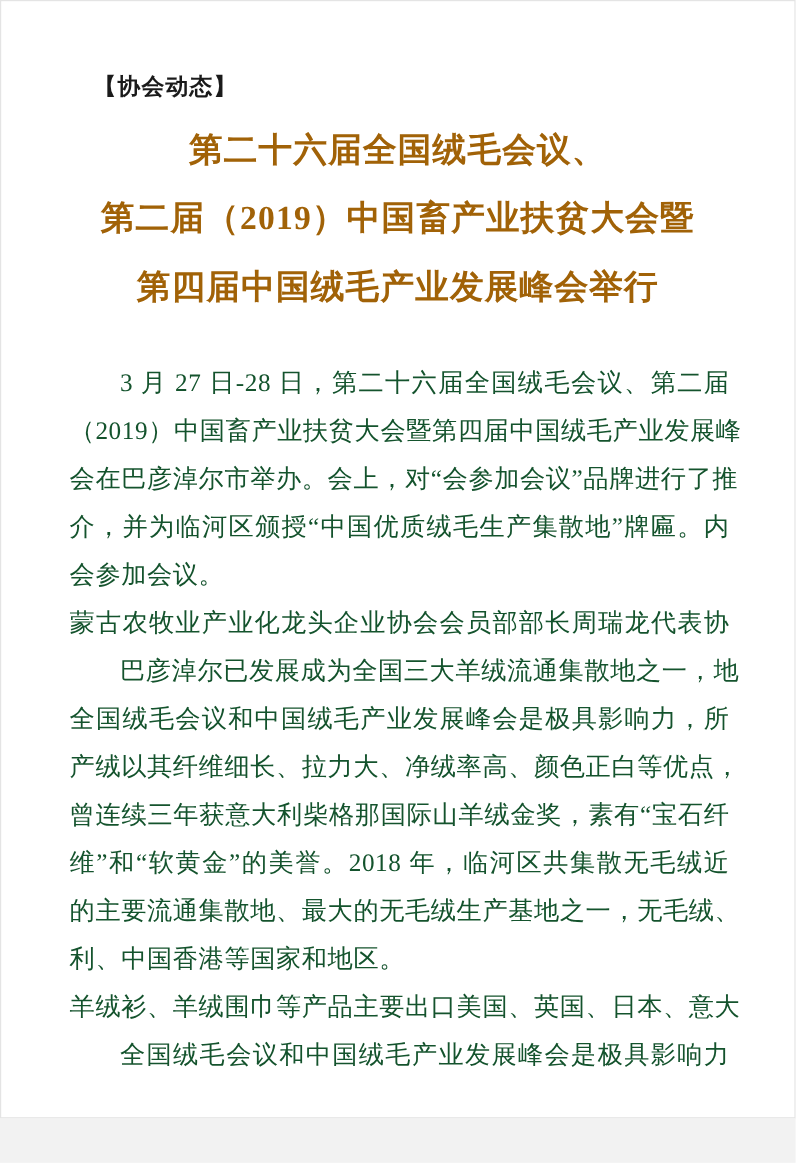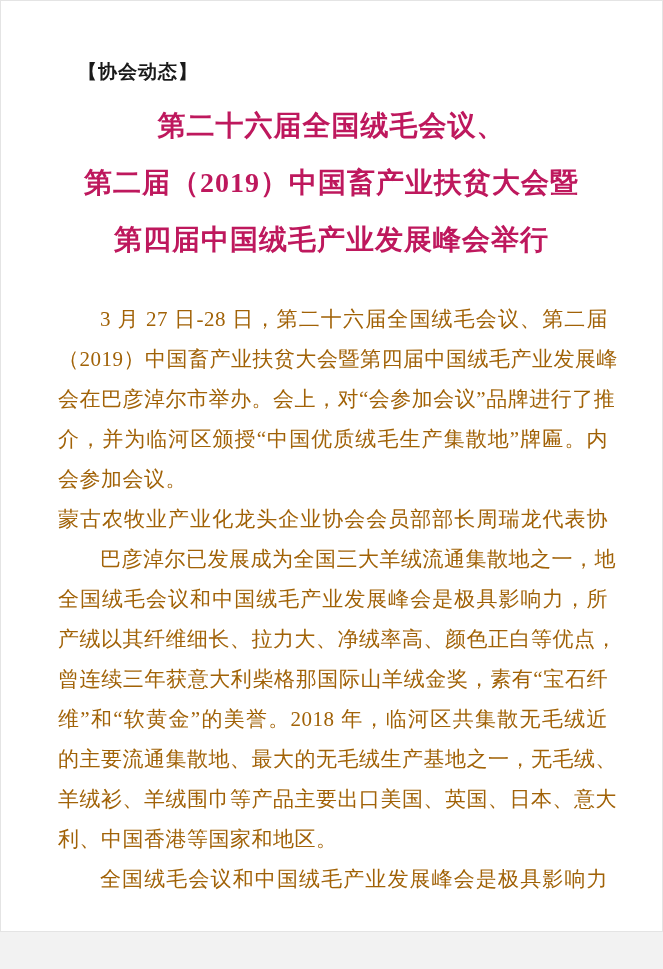--- a/index.html
+++ b/index.html
@@ -37,34 +37,34 @@
     margin: 0;
     text-align: center;
   }
   .title-line {
     height: 57px;
     line-height: 57px;
     font-family: "Liberation Serif", "DejaVu Serif", serif;
     font-size: 28px;
     font-weight: 700;
     letter-spacing: 1px;
-    color: #be185d;
+    color: #a16207;
     white-space: nowrap;
   }
   .doc-body {
     position: absolute;
     top: 298px;
     left: 57px;
     width: 550px;
   }
   .body-line {
     height: 40px;
     line-height: 40px;
     font-size: 21px;
-    color: #a16207;
+    color: #14532d;
     text-align: justify;
     text-align-last: justify;
     white-space: nowrap;
     letter-spacing: 0.5px;
   }
   .body-line.indent { text-indent: 2em; }
   .body-line.para-end {
     text-align-last: left;
     white-space: normal;
   }
@@ -102,22 +102,22 @@
     <div class="body-line">介，并为临河区颁授“中国优质绒毛生产集散地”牌匾。内</div>
     <div class="body-line para-end">会参加会议。</div>
     <div class="body-line">蒙古农牧业产业化龙头企业协会会员部部长周瑞龙代表协</div>
 
     <div class="body-line indent">巴彦淖尔已发展成为全国三大羊绒流通集散地之一，地</div>
     <div class="body-line">全国绒毛会议和中国绒毛产业发展峰会是极具影响力，所</div>
     <div class="body-line">产绒以其纤维细长、拉力大、净绒率高、颜色正白等优点，</div>
     <div class="body-line">曾连续三年获意大利柴格那国际山羊绒金奖，素有“宝石纤</div>
     <div class="body-line">维”和“软黄金”的美誉。2018 年，临河区共集散无毛绒近</div>
     <div class="body-line">的主要流通集散地、最大的无毛绒生产基地之一，无毛绒、</div>
+    <div class="body-line para-end">利、中国香港等国家和地区。</div>
     <div class="body-line">羊绒衫、羊绒围巾等产品主要出口美国、英国、日本、意大</div>
-    <div class="body-line para-end">利、中国香港等国家和地区。</div>
 
     <div class="body-line indent">全国绒毛会议和中国绒毛产业发展峰会是极具影响力</div>
   </div>
 
   <div class="footer">
     <span class="page-number">- 5 -</span>
   </div>
 
 </div>
 

